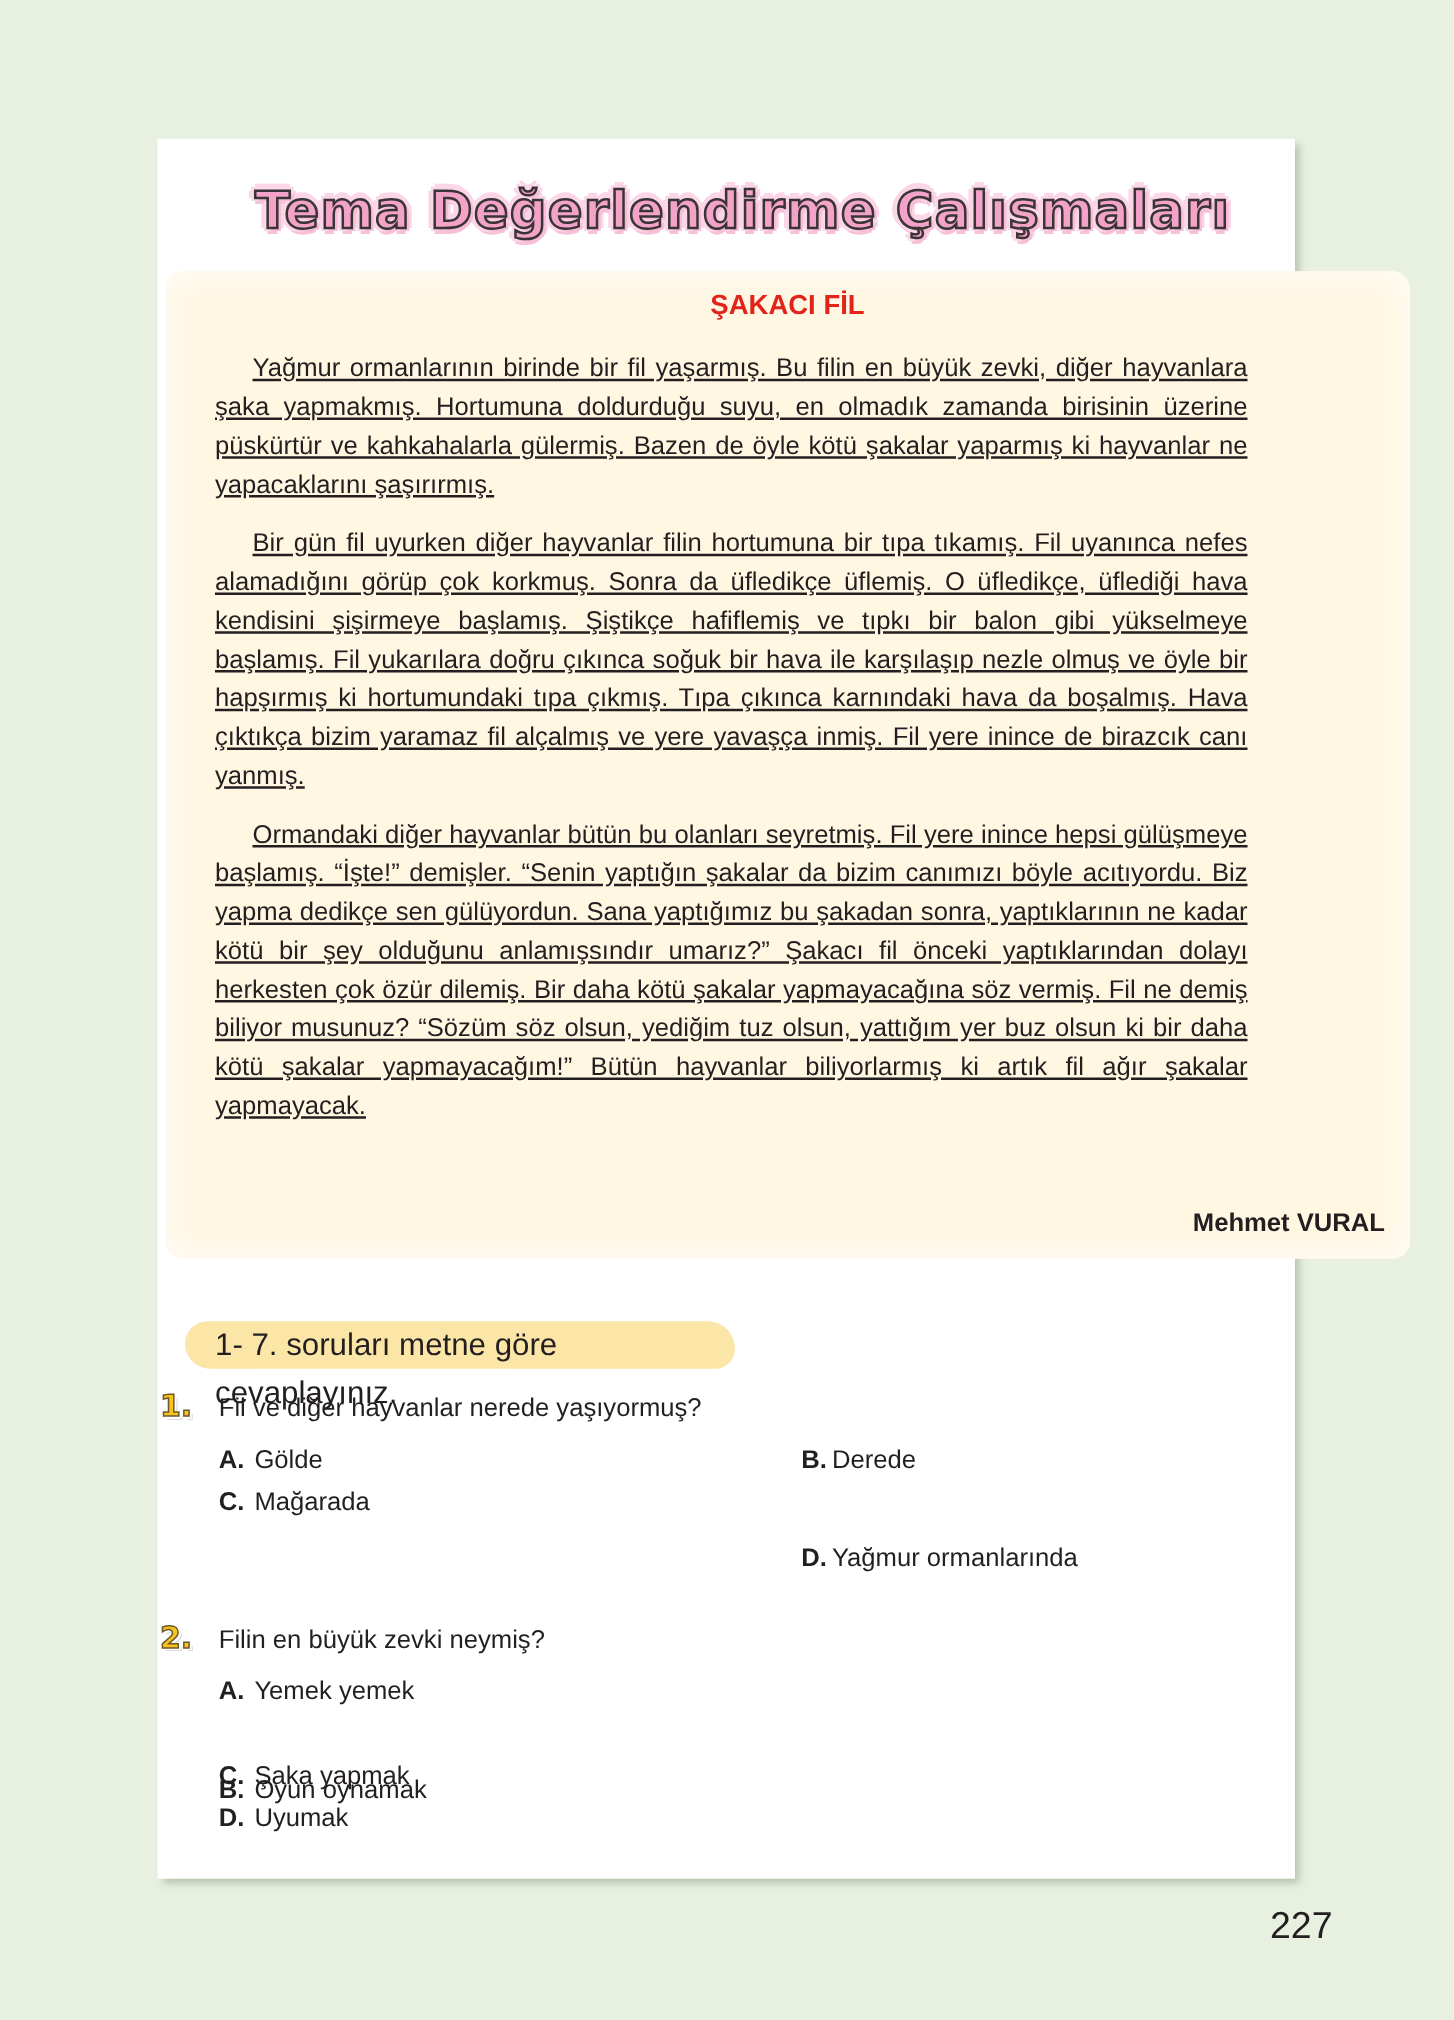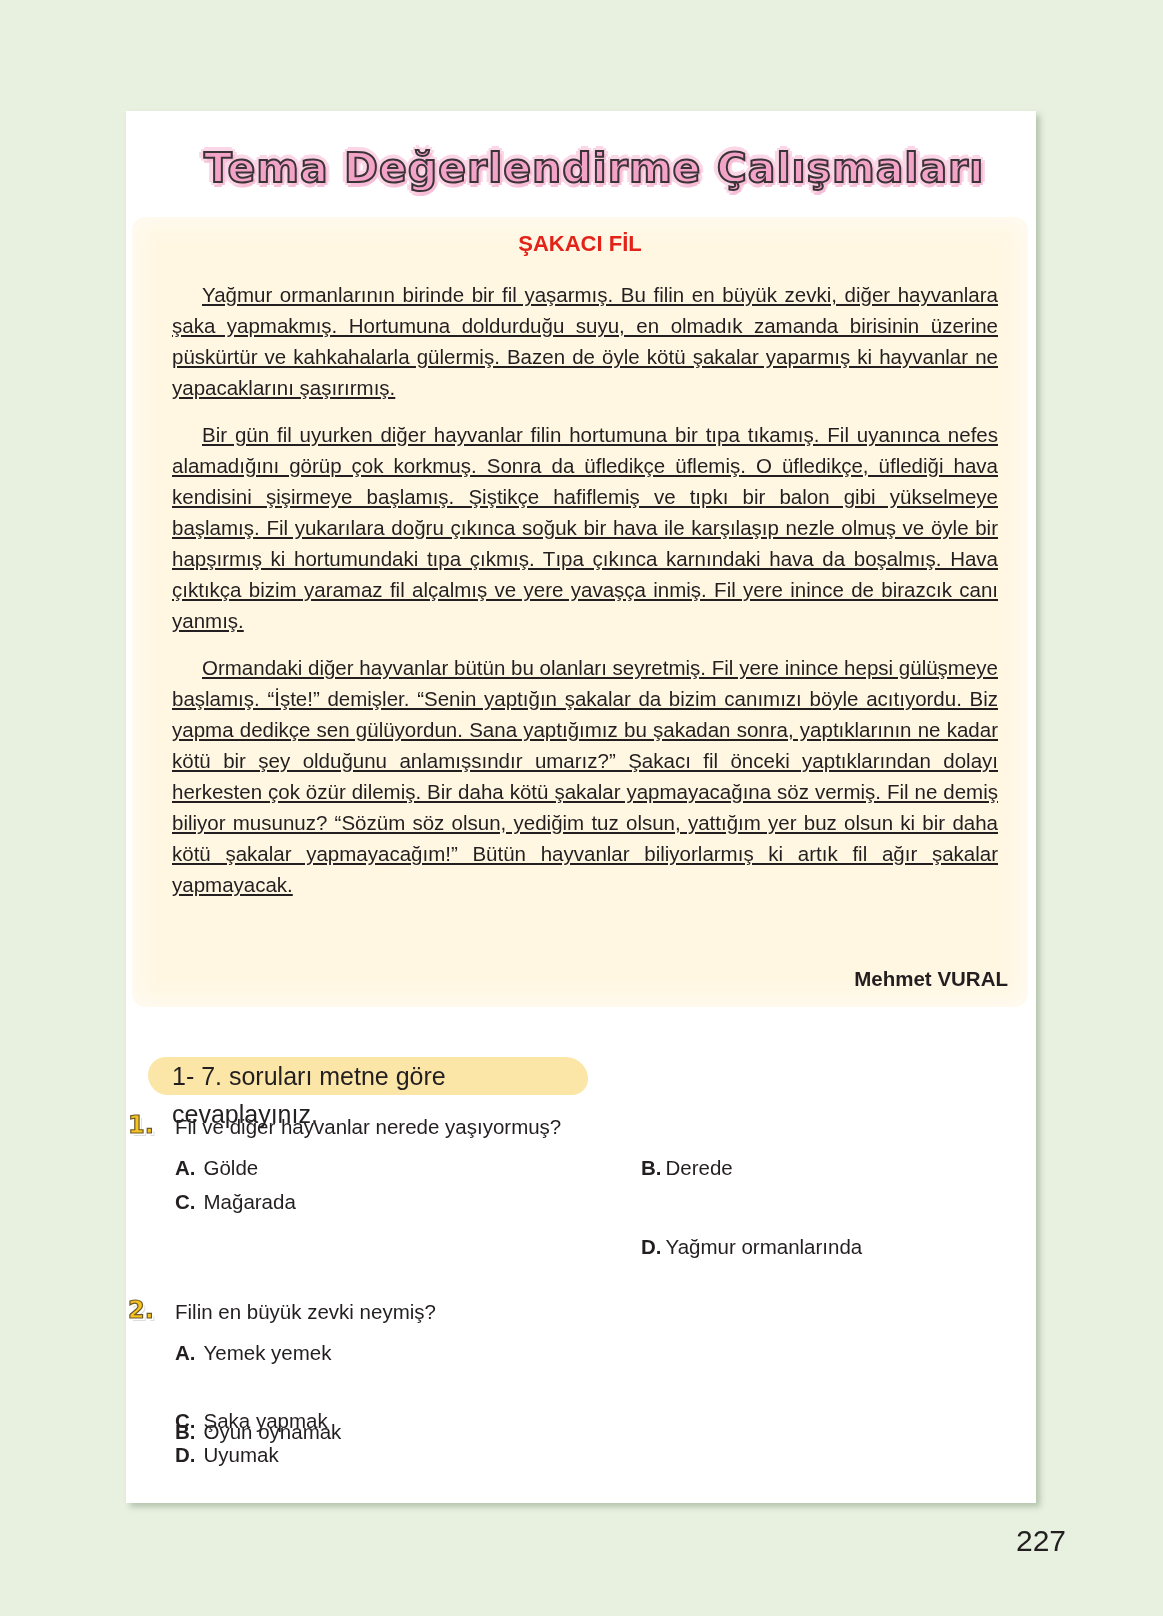--- a/index.html
+++ b/index.html
@@ -14,24 +14,25 @@
   .title-wrap {
     position:absolute; left:78px; top:22px; width:720px; height:70px;
   }
   .title {
     font-family:"DejaVu Sans", sans-serif; font-weight:bold; font-size:41px; letter-spacing:1px;
     color:#f4a3c8; -webkit-text-stroke:2px #3a3436;
     text-shadow: 0 0 0 #f9cfe1, 3px 3px 0 #f7bcd6, -3px -3px 0 #fbd6e7, 3px -3px 0 #fbd6e7, -3px 3px 0 #fbd6e7, 0 5px 0 #f7c1d9, 5px 0 0 #fbd6e7, -5px 0 0 #fbd6e7, 0 -5px 0 #fbd6e7;
     white-space:nowrap; line-height:70px;
   }
   .story {
-    position:absolute; left:6px; top:106px; width:896px; height:790px;
+    position:absolute; left:6px; top:106px; width:976px; height:790px;
     background:#fff7e2;
     box-shadow:0 0 18px 10px #fffaf0 inset;
     border-radius:14px;
+    padding-left:20px;
   }
   .story-title {
     position:absolute; left:0; right:0; top:14px; text-align:center;
     color:#e2231a; font-weight:bold; font-size:22px;
   }
   .story-text {
     position:absolute; left:24px; top:46px; width:858px;
     font-size:20.5px; line-height:31px; color:#231f20; text-align:justify;
   }
   .story-text p { margin:16px; text-indent:30px;text-decoration:underline; }

